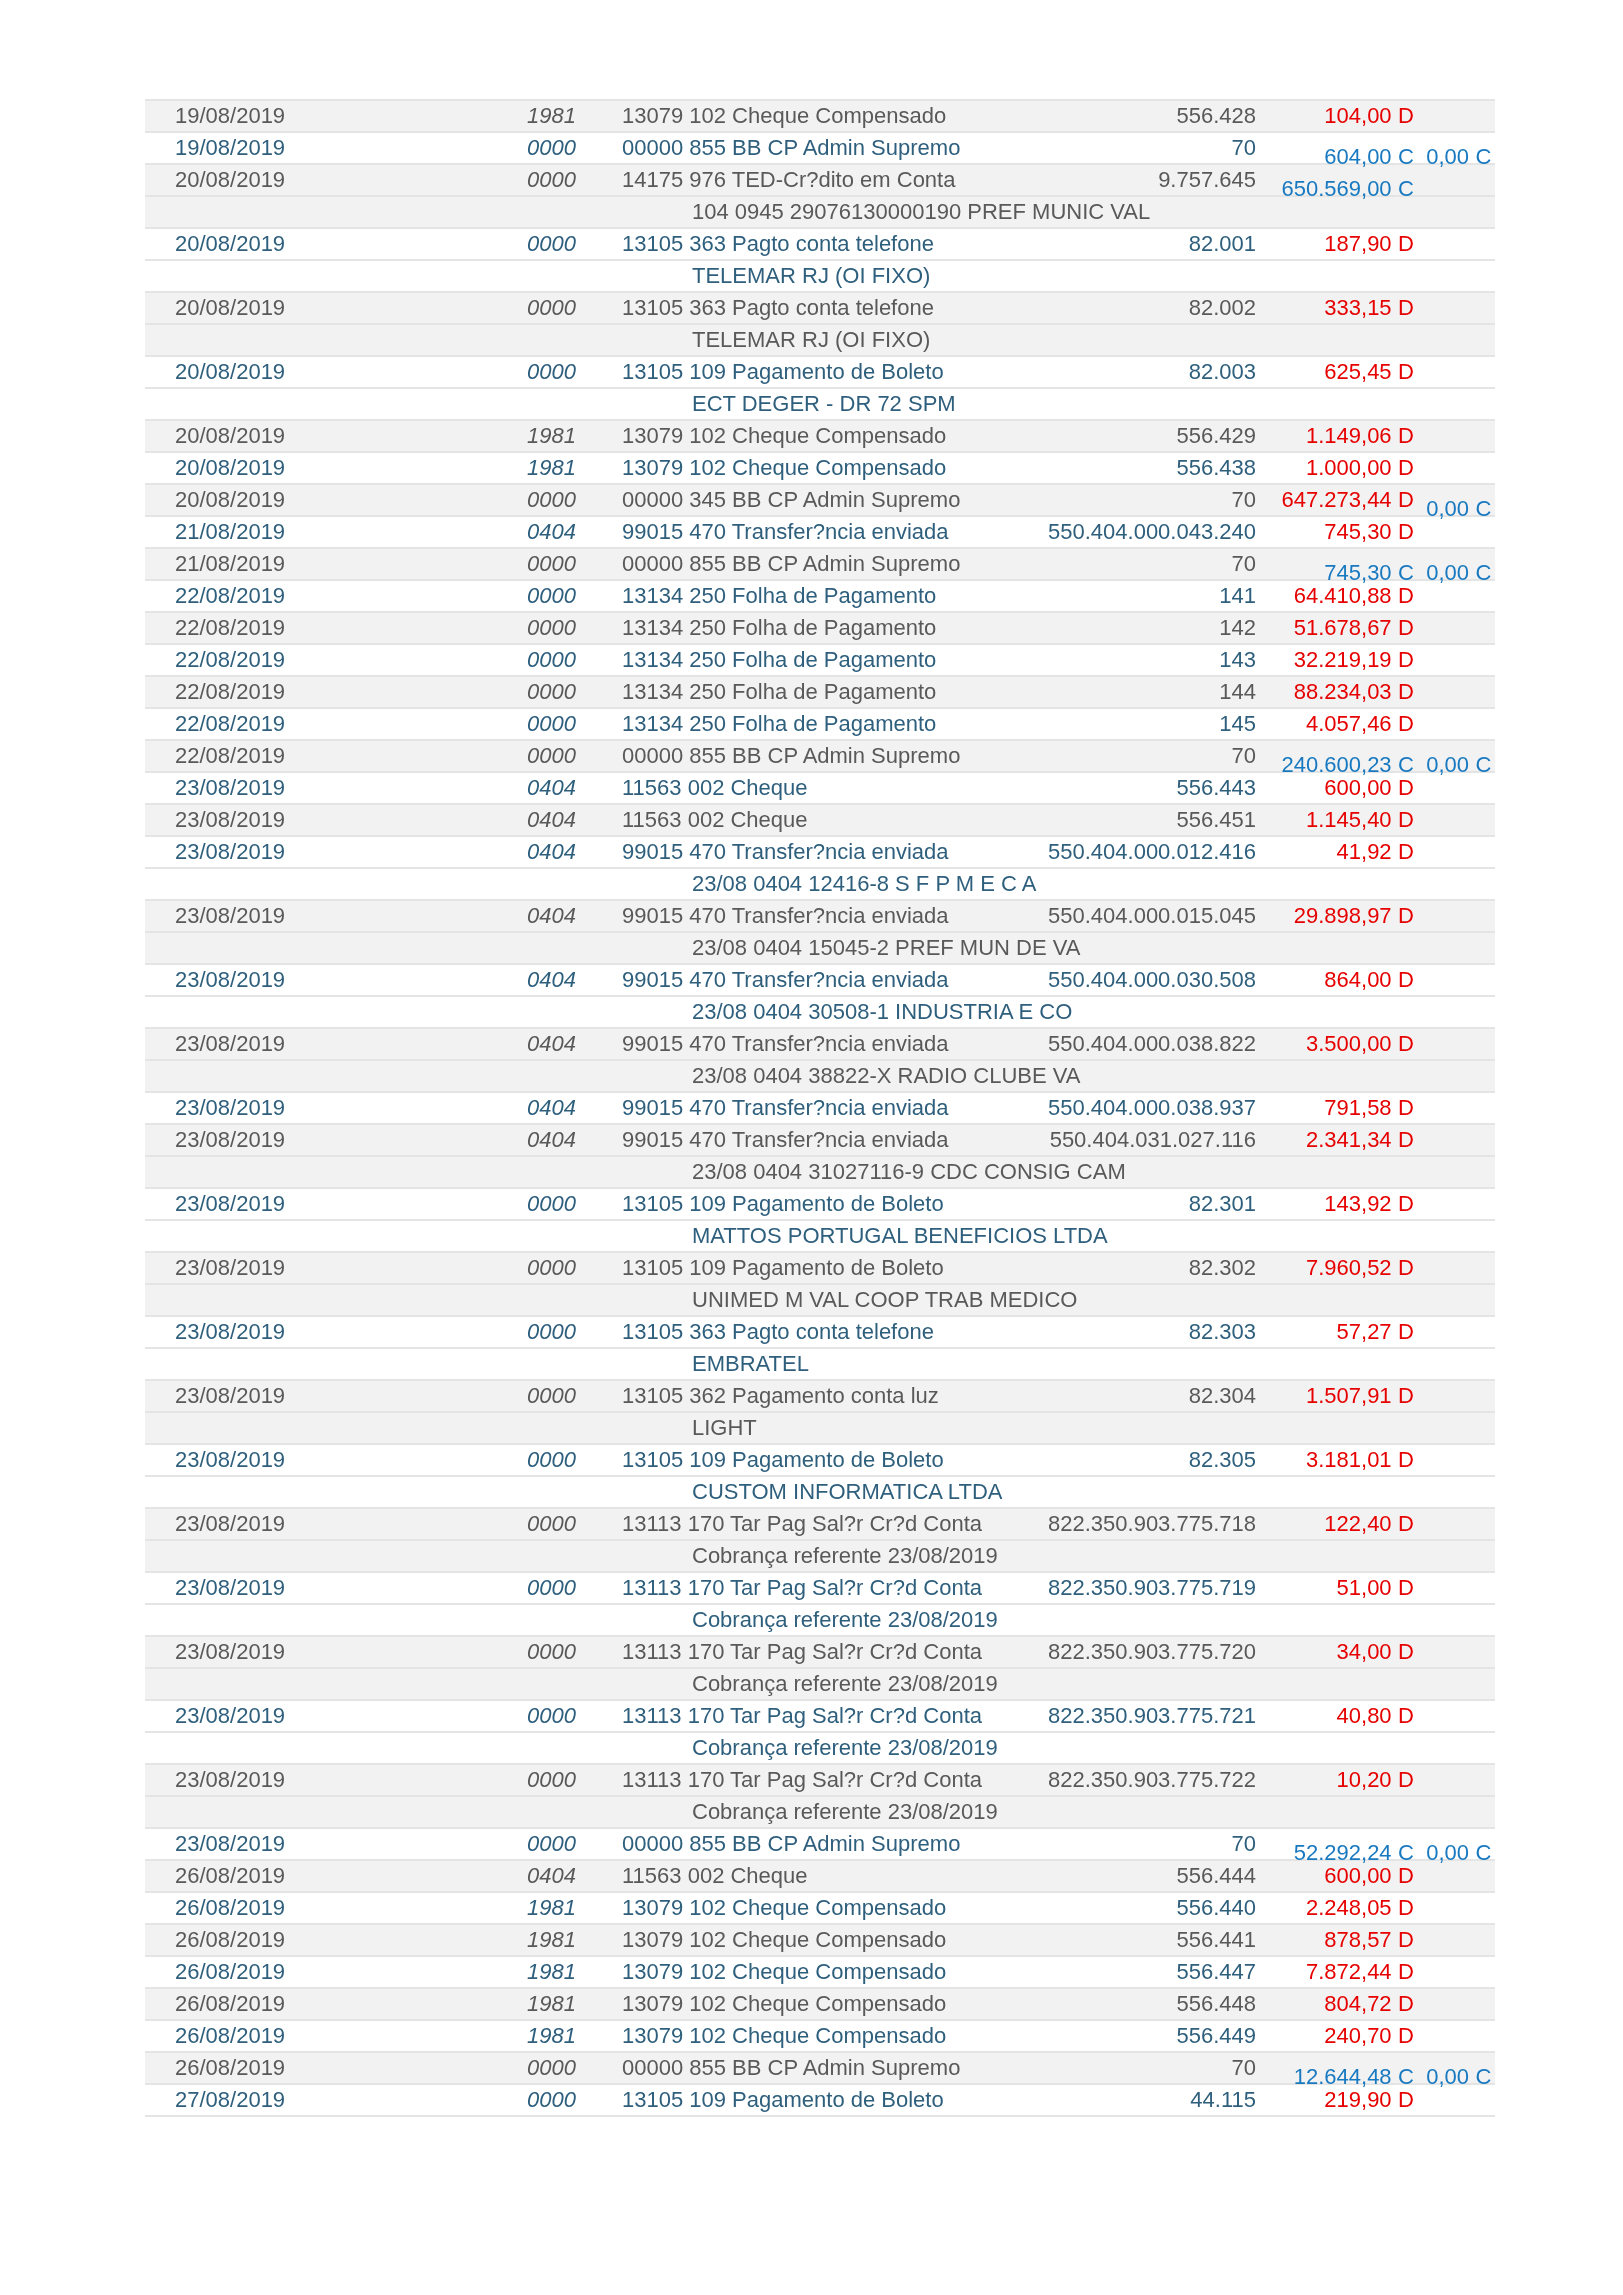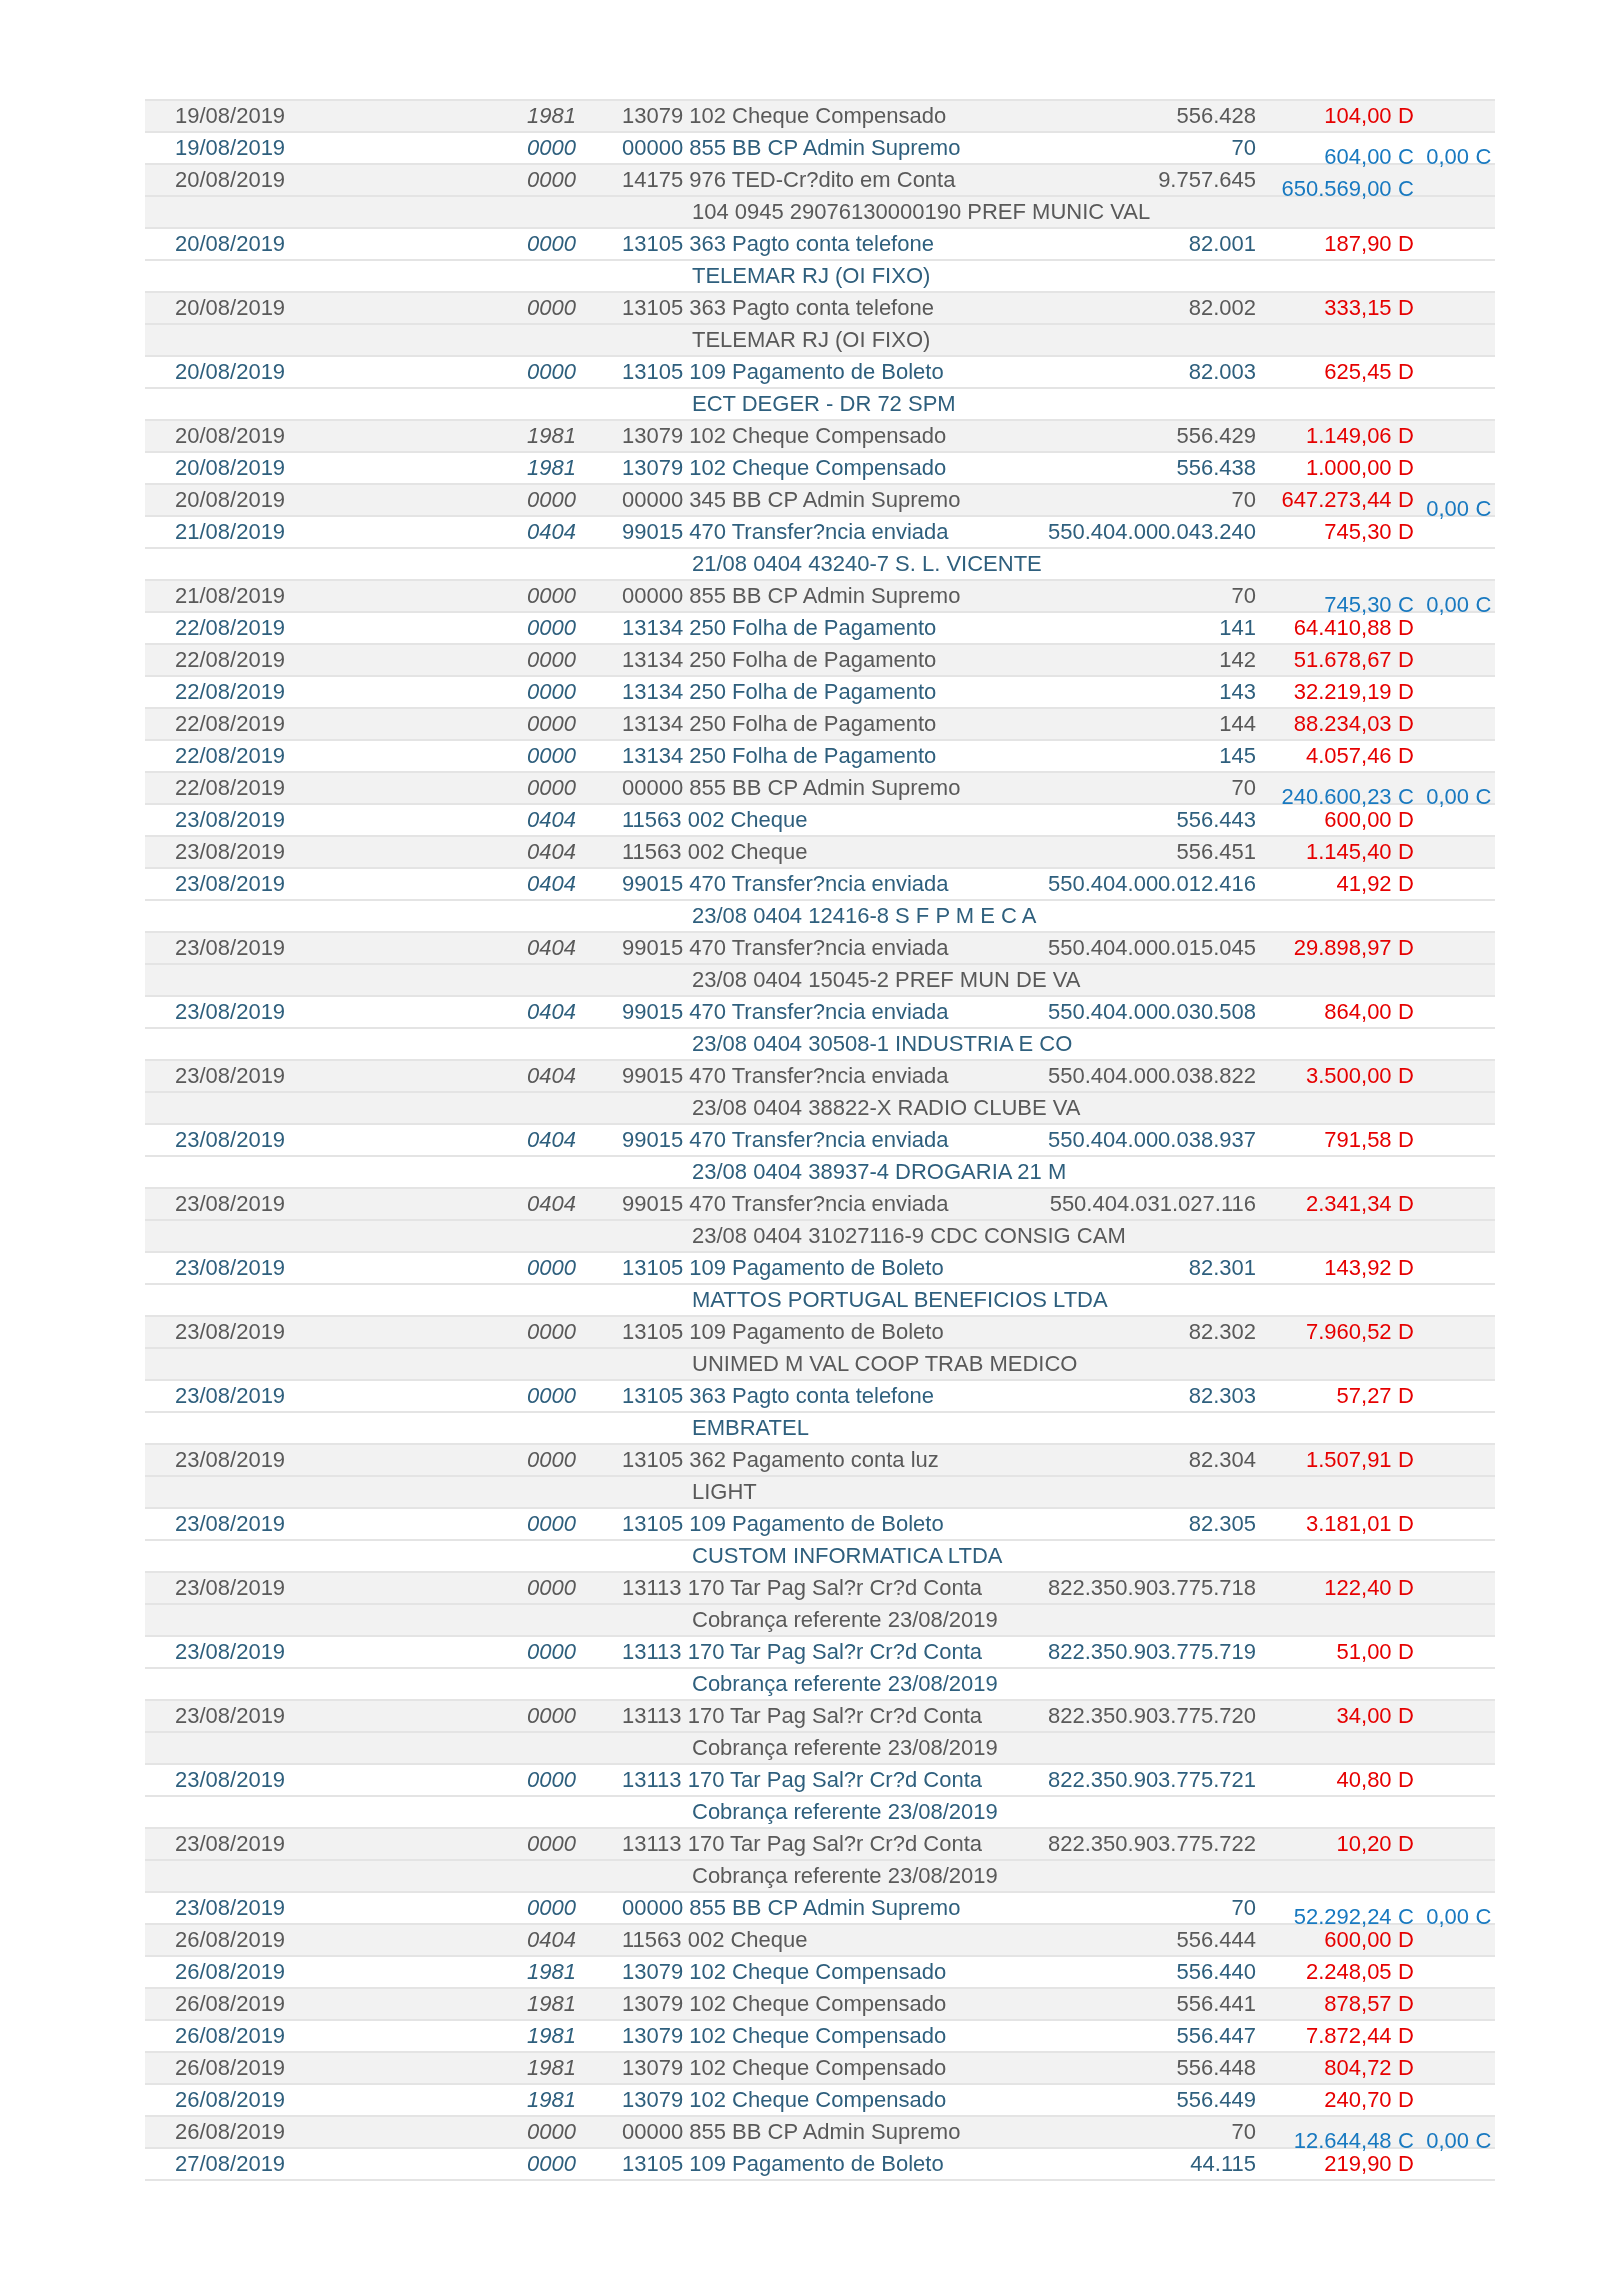--- a/index.html
+++ b/index.html
@@ -170,23 +170,20 @@
       <div class="c date">21/08/2019</div>
       <div class="c branch">0404</div>
       <div class="c desc">99015 470 Transfer?ncia enviada</div>
       <div class="c doc">550.404.000.043.240</div>
       <div class="c amount">
         <span class="val debit">745,30</span>
         <span class="suffix debit">D</span>
       </div>
       <div class="c balance"></div>
     </div>
-    <div class="row detail-row t-blue">
-      <div class="c detail-text">21/08 0404 43240-7 S. L. VICENTE</div>
-    </div>
     <div class="row t-gray">
       <div class="c date">21/08/2019</div>
       <div class="c branch">0000</div>
       <div class="c desc">00000 855 BB CP Admin Supremo</div>
       <div class="c doc">70</div>
       <div class="c amount">
         <span class="val credit">745,30</span>
         <span class="suffix credit">C</span>
       </div>
       <div class="c balance">
@@ -344,23 +341,20 @@
     <div class="row t-blue">
       <div class="c date">23/08/2019</div>
       <div class="c branch">0404</div>
       <div class="c desc">99015 470 Transfer?ncia enviada</div>
       <div class="c doc">550.404.000.038.937</div>
       <div class="c amount">
         <span class="val debit">791,58</span>
         <span class="suffix debit">D</span>
       </div>
       <div class="c balance"></div>
-    </div>
-    <div class="row detail-row t-blue">
-      <div class="c detail-text">23/08 0404 38937-4 DROGARIA 21 M</div>
     </div>
     <div class="row t-gray">
       <div class="c date">23/08/2019</div>
       <div class="c branch">0404</div>
       <div class="c desc">99015 470 Transfer?ncia enviada</div>
       <div class="c doc">550.404.031.027.116</div>
       <div class="c amount">
         <span class="val debit">2.341,34</span>
         <span class="suffix debit">D</span>
       </div>

